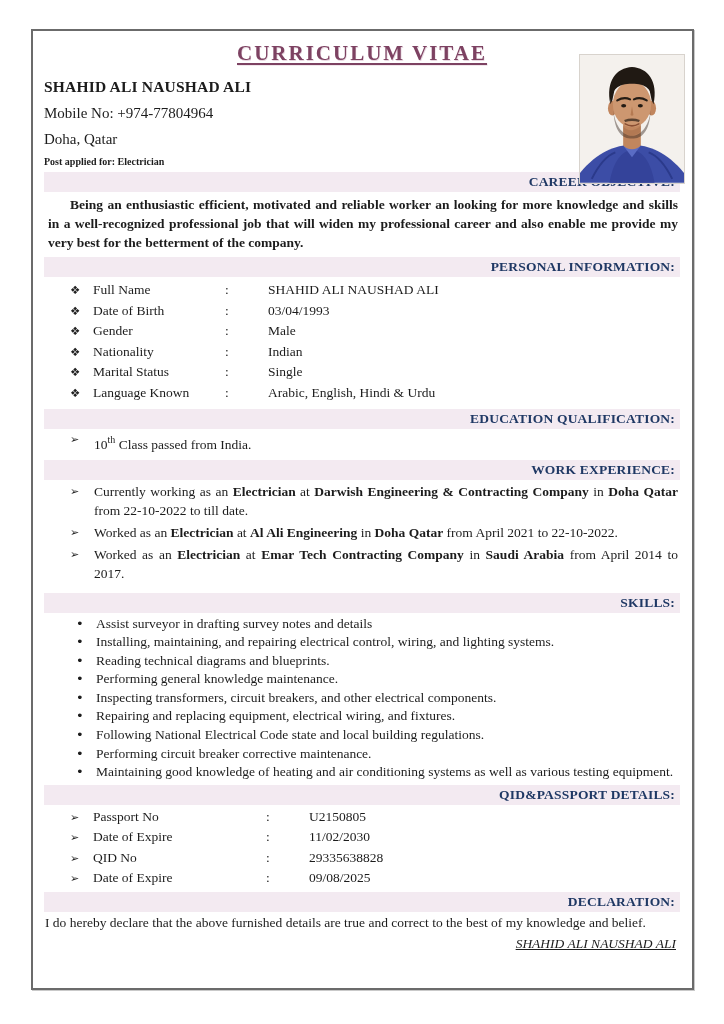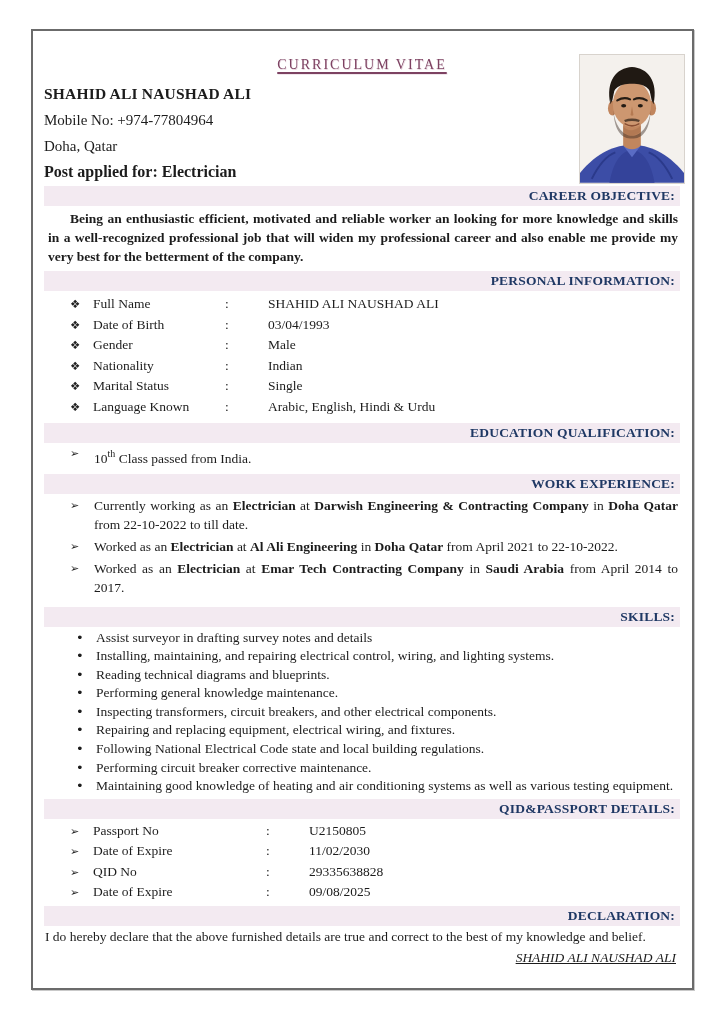--- a/index.html
+++ b/index.html
@@ -21,33 +21,33 @@
     position:absolute;
     left:31px;top:29px;
     width:663px;height:961px;
     border:2px solid #6b6b6b;
     box-shadow:1px 1px 0 #c9c9c9;
     background:#ffffff;
     padding:6px 12px 0 11px;
   }
   .doc-title{
     text-align:center;
-    font-size:14px;
-    font-weight:normal;
+    font-size:21px;
+    font-weight:bold;
     letter-spacing:2px;
     color:var(--title-color);
     text-decoration:underline;
     text-underline-offset:3px;
     text-decoration-thickness:2px;
-    margin-top:20px;
+    margin-top:4px;
     text-shadow:0.6px 0.6px 0 #e8d7e0;
   }
   .name{margin-top:12px;font-size:15.5px;font-weight:bold;letter-spacing:.2px;}
   .contact-line{margin-top:9px;font-size:15px;}
-  .post-line{margin-top:8px;font-size:16px;font-weight:bold;}
+  .post-line{margin-top:8px;font-size:10px;font-weight:bold;}
   .band{
     margin-top:5px;
     background:var(--band-bg);
     color:var(--heading-color);
     font-weight:bold;
     font-size:13.5px;
     line-height:16px;
     padding:2px 5px;
     letter-spacing:.2px;
     text-align:right;

